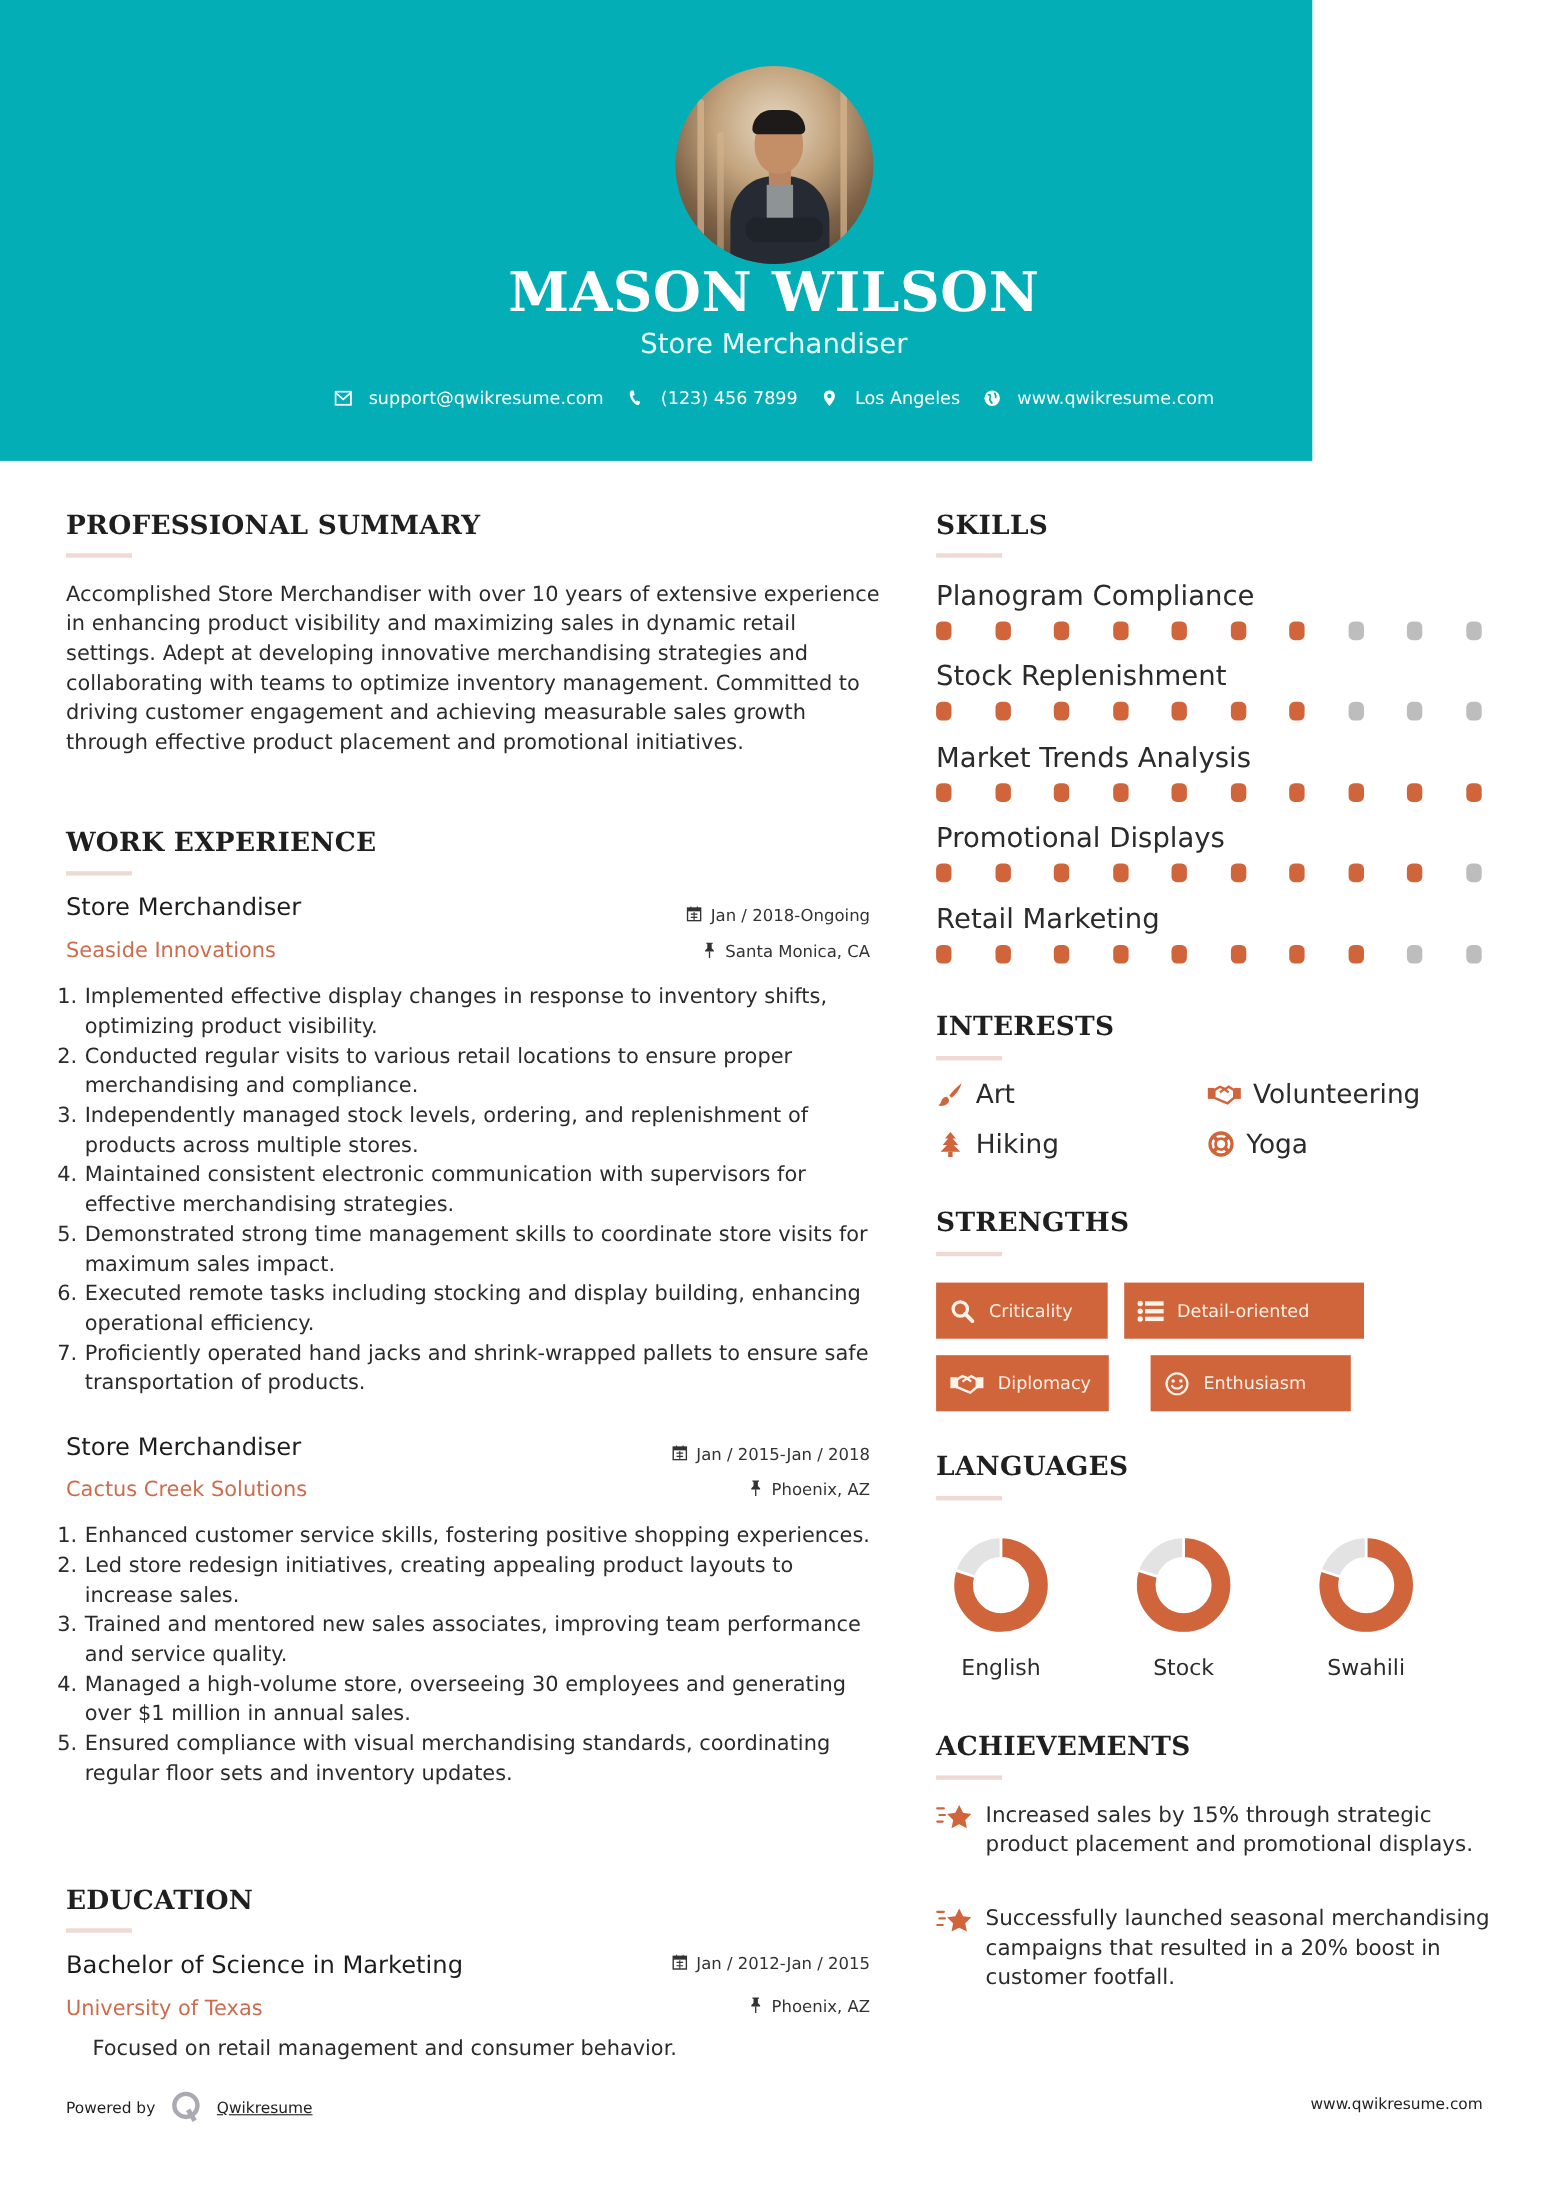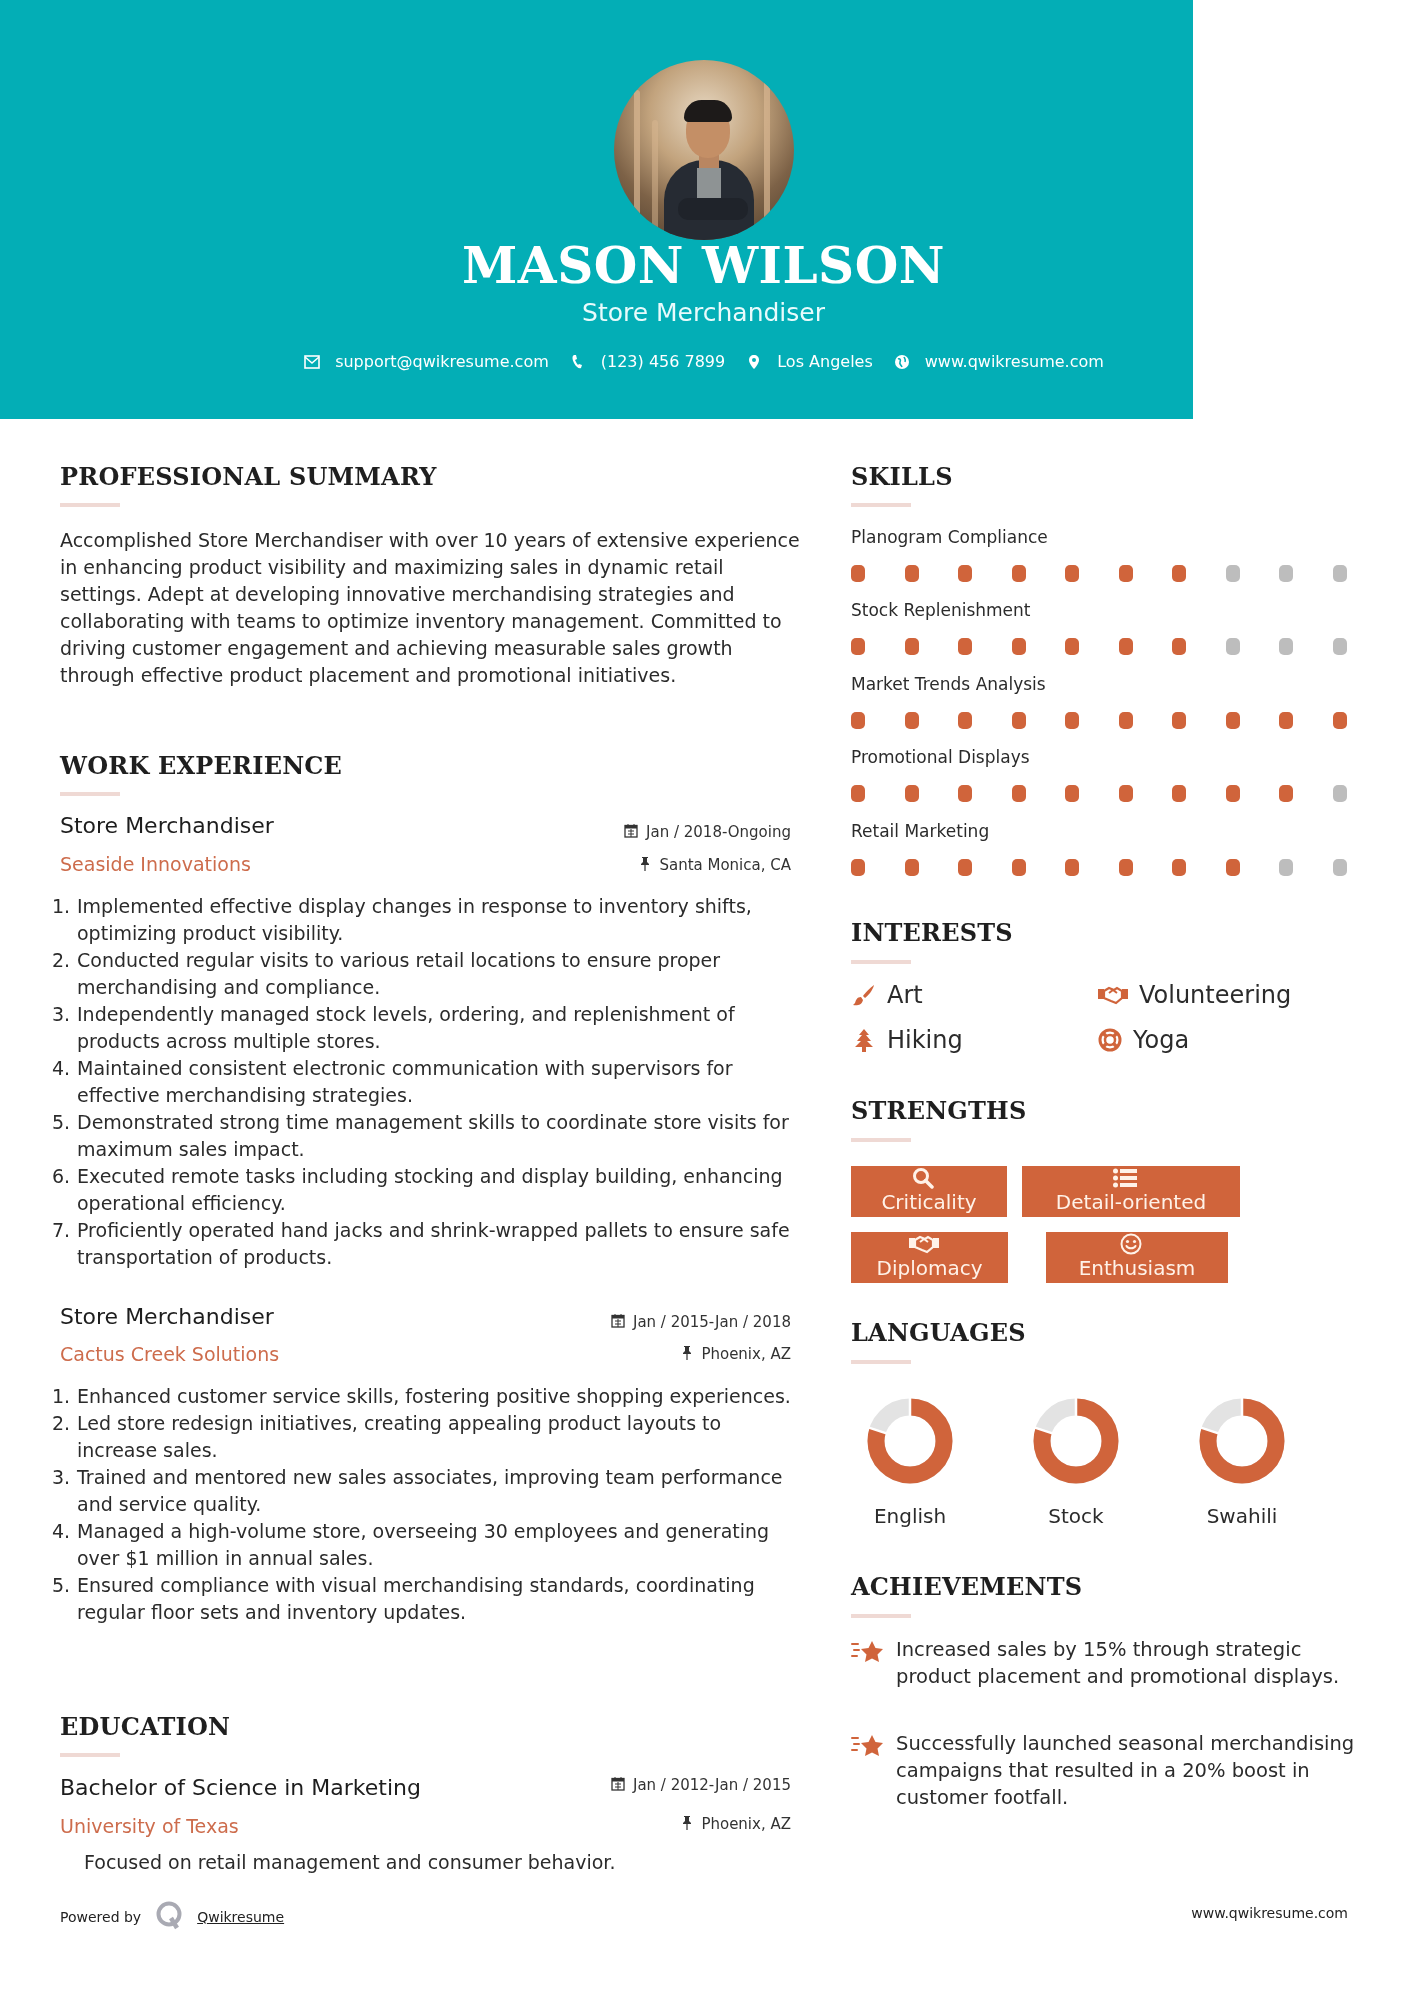--- a/index.html
+++ b/index.html
@@ -31,29 +31,29 @@
 
   .job-title { position: absolute; font-size: 22px; color: #1d1d1d; }
   .company { position: absolute; font-size: 19px; color: #cd6c4c; }
   .meta { position: absolute; right: 616px; font-size: 15px; color: #333; display: flex; align-items: flex-start; white-space: nowrap; }
   .meta .ic { margin-right: 8px; display: inline-flex; }
 
   ol.list { position: absolute; left: 52px; width: 740px; font-size: 19px; line-height: 27px; color: #2b2b2b; list-style: none; counter-reset: it; }
   ol.list li { position: relative; padding-left: 25px; counter-increment: it; }
   ol.list li::before { content: counter(it) "."; position: absolute; left: 0; top: 0; }
 
-  .skill-name { position: absolute; left: 851px; font-size: 17px; color: #2b2b2b; }
+  .skill-name { position: absolute; left: 851px; font-size: 25px; color: #2b2b2b; }
   .dots { position: absolute; left: 851px; display: flex; }
   .dot { width: 14px; height: 17px; border-radius: 5px; margin-right: 39.5px; background: #bdbdbd; }
   .dot.on { background: #d0643b; }
 
   .interest { position: absolute; display: flex; align-items: center; font-size: 24px; color: #2b2b2b; }
   .interest .ic { width: 26px; height: 26px; margin-right: 10px; display: inline-flex; align-items: center; justify-content: center; }
 
-  .chip { position: absolute; height: 51px; background: #d0643b; color: #fff2e8; font-size: 20px; display: flex; align-items: center; padding: 0 12px 0 12px; flex-direction: column; }
+  .chip { position: absolute; height: 51px; background: #d0643b; color: #fff2e8; font-size: 16px; display: flex; align-items: center; padding: 0 12px 0 12px; }
   .chip .ic { width: 24px; height: 24px; margin-right: 12px; display: inline-flex; align-items: center; justify-content: center; }
 
   .lang { position: absolute; width: 100px; text-align: center; }
   .lang svg { display: block; margin: 0 auto; }
   .lang .lbl { margin-top: 20px; font-size: 20px; color: #2b2b2b; }
 
   .ach { position: absolute; left: 851px; width: 520px; display: flex; }
   .ach .ic { width: 34px; height: 30px; margin-right: 11px; flex: none; margin-top: 2px; }
   .ach .txt { font-size: 19.5px; line-height: 27px; color: #2b2b2b; }
 

